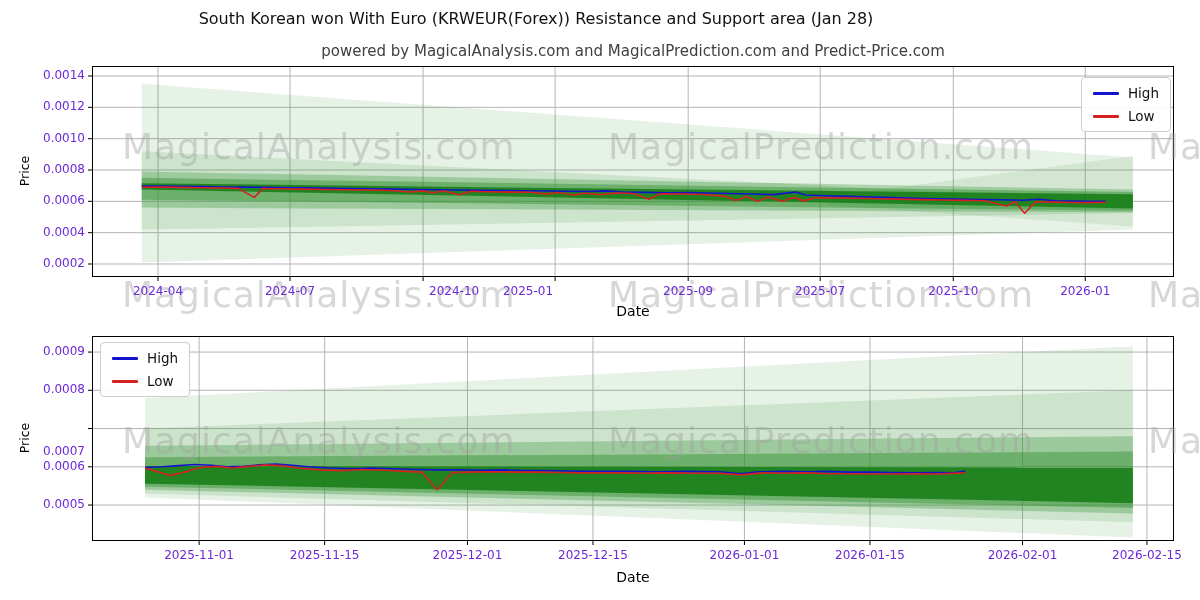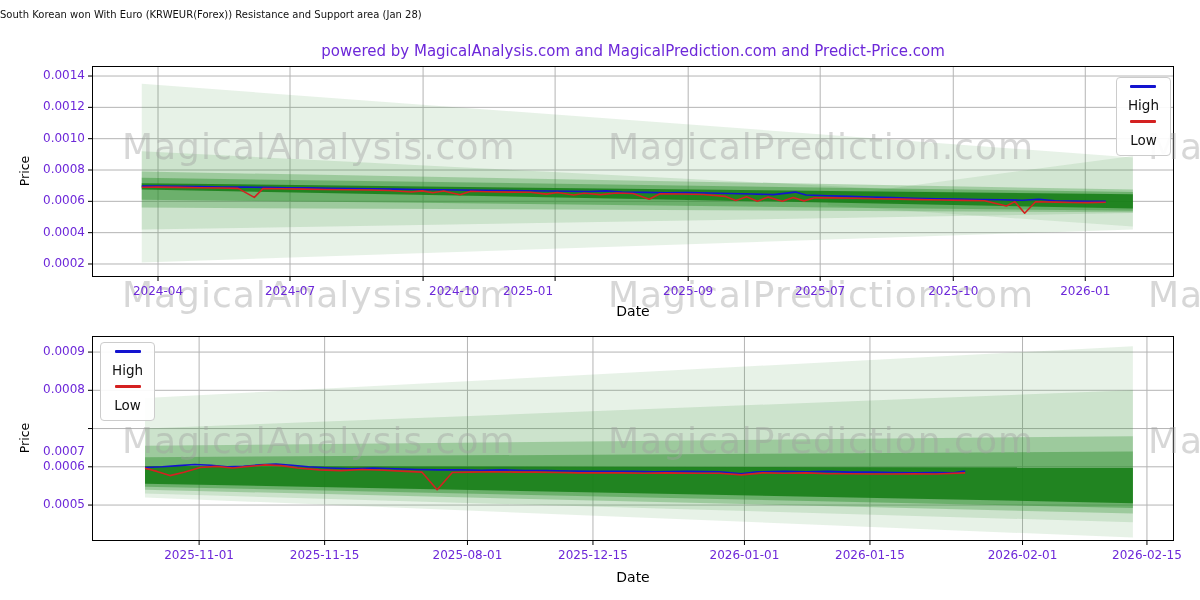--- a/index.html
+++ b/index.html
@@ -1,22 +1,22 @@
 <!DOCTYPE html>
 <html><head>
 <meta charset="utf-8">
 <style>
   html,body{margin:0;padding:0;background:#fff;}
   .figure{
     position:relative;width:1200px;height:600px;background:#ffffff;
     font-family:"DejaVu Sans","Liberation Sans",sans-serif;color:#000;
     overflow:hidden;
   }
-  .fig-title{position:absolute;top:9px;left:0;width:1072px;font-size:10px;color:#111;}
-  .fig-subtitle{position:absolute;top:42px;left:92px;width:1082px;text-align:center;font-size:15px;color:#6d28d9;}
+  .fig-title{position:absolute;top:9px;left:0;width:1072px;text-align:center;font-size:16px;color:#111;}
+  .fig-subtitle{position:absolute;top:42px;left:92px;width:1082px;text-align:center;font-size:15px;color:#404040;}
   .wm{position:absolute;left:0;width:1140px;height:44px;pointer-events:none;z-index:5;}
   .wm span{position:absolute;font-size:36px;letter-spacing:1px;color:rgba(160,160,160,0.42);white-space:nowrap;}
   .wm .w1{left:122px;} .wm .w2{left:608px;} .wm .w3{left:1148px;}
   .wm-row1{top:126px;} .wm-row2{top:274px;} .wm-row3{top:420px;}
   .plot{position:absolute;background:#fff;}
   #plot-0{left:92px;top:66px;width:1082px;height:211px;}
   #plot-1{left:92px;top:336px;width:1082px;height:205px;}
   .plot svg{position:absolute;left:0;top:0;overflow:visible;}
   .xlabel{position:absolute;left:92px;width:1082px;text-align:center;font-size:14px;z-index:6;}
   .xlabel-0{top:303px;} .xlabel-1{top:569px;}
@@ -25,21 +25,21 @@
   .tick-label{position:absolute;font-size:12px;color:#6d28d9;white-space:nowrap;z-index:6;}
   .xtick{transform:translateX(-50%);}
   .ytick{width:58px;text-align:right;}
   .legend{
     position:absolute;z-index:10;background:rgba(255,255,255,0.92);
     border:1px solid #cccccc;border-radius:4px;padding:7px 11px;
     display:flex;flex-direction:column;gap:7px;
   }
   .legend-tr{right:3px;top:11px;}
   .legend-tl{left:8px;top:6px;}
-  .legend-row{display:flex;align-items:center;gap:9px;flex-direction:column;}
+  .legend-row{display:flex;align-items:center;gap:9px;}
   .legend-swatch{display:inline-block;width:26px;height:3px;border-radius:1px;}
   .legend-label{font-size:13.5px;color:#111;}
 </style>
 </head>
 <body>
 
 <div class="figure">
   <div class="fig-title">South Korean won With Euro (KRWEUR(Forex)) Resistance and Support area (Jan 28)</div>
   <div class="fig-subtitle">powered by MagicalAnalysis.com and MagicalPrediction.com and Predict-Price.com</div>
 
@@ -175,21 +175,21 @@
     <div class="tick-label xtick" style="left: 1085.28px; top: 284px;">2026-01</div>
     <div class="tick-label ytick" style="left: 27px; top: 68.0252px;">0.0014</div>
     <div class="tick-label ytick" style="left: 27px; top: 99.3541px;">0.0012</div>
     <div class="tick-label ytick" style="left: 27px; top: 130.683px;">0.0010</div>
     <div class="tick-label ytick" style="left: 27px; top: 162.012px;">0.0008</div>
     <div class="tick-label ytick" style="left: 27px; top: 193.341px;">0.0006</div>
     <div class="tick-label ytick" style="left: 27px; top: 224.67px;">0.0004</div>
     <div class="tick-label ytick" style="left: 27px; top: 255.999px;">0.0002</div>
     <div class="tick-label xtick" style="left: 199.118px; top: 548px;">2025-11-01</div>
     <div class="tick-label xtick" style="left: 324.63px; top: 548px;">2025-11-15</div>
-    <div class="tick-label xtick" style="left: 467.454px; top: 548px;">2025-08-01</div>
+    <div class="tick-label xtick" style="left: 467.454px; top: 548px;">2025-12-01</div>
     <div class="tick-label xtick" style="left: 592.966px; top: 548px;">2025-12-15</div>
     <div class="tick-label xtick" style="left: 744.446px; top: 548px;">2026-01-01</div>
     <div class="tick-label xtick" style="left: 869.958px; top: 548px;">2026-01-15</div>
     <div class="tick-label xtick" style="left: 1022.52px; top: 548px;">2026-02-01</div>
     <div class="tick-label xtick" style="left: 1146.95px; top: 548px;">2026-02-15</div>
     <div class="tick-label ytick" style="left: 27px; top: 344.063px;">0.0009</div>
     <div class="tick-label ytick" style="left: 27px; top: 382.31px;">0.0008</div>
     <div class="tick-label ytick" style="left: 27px; top: 444px;">0.0007</div>
     <div class="tick-label ytick" style="left: 27px; top: 458.802px;">0.0006</div>
     <div class="tick-label ytick" style="left: 27px; top: 497.049px;">0.0005</div>

